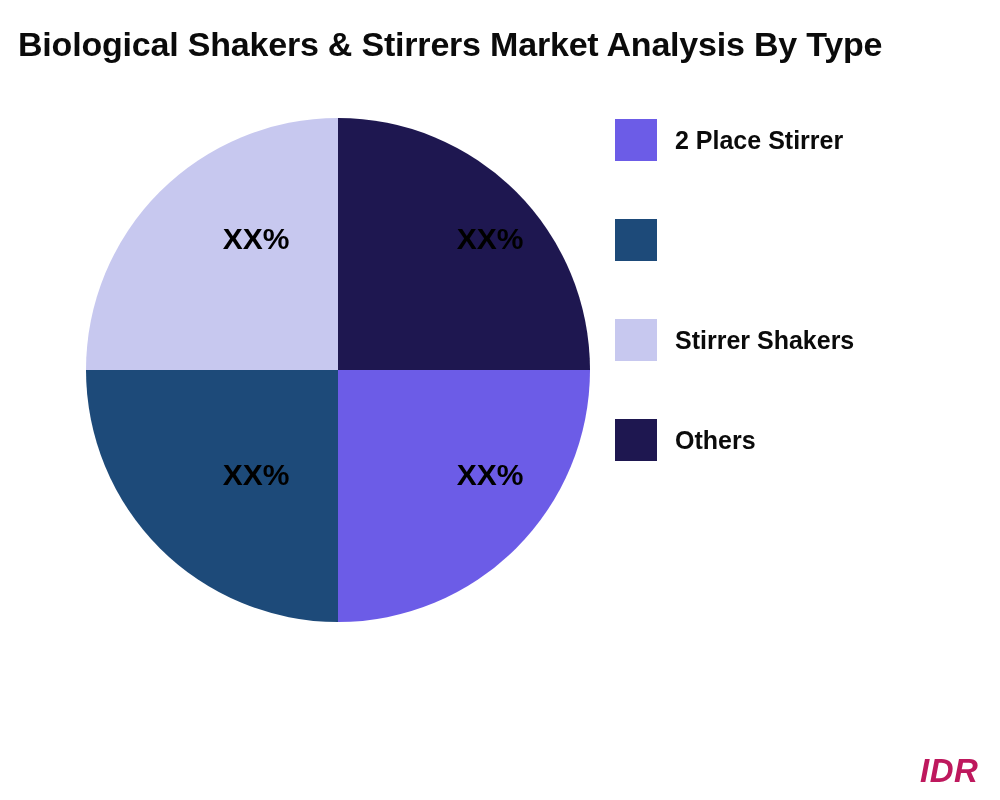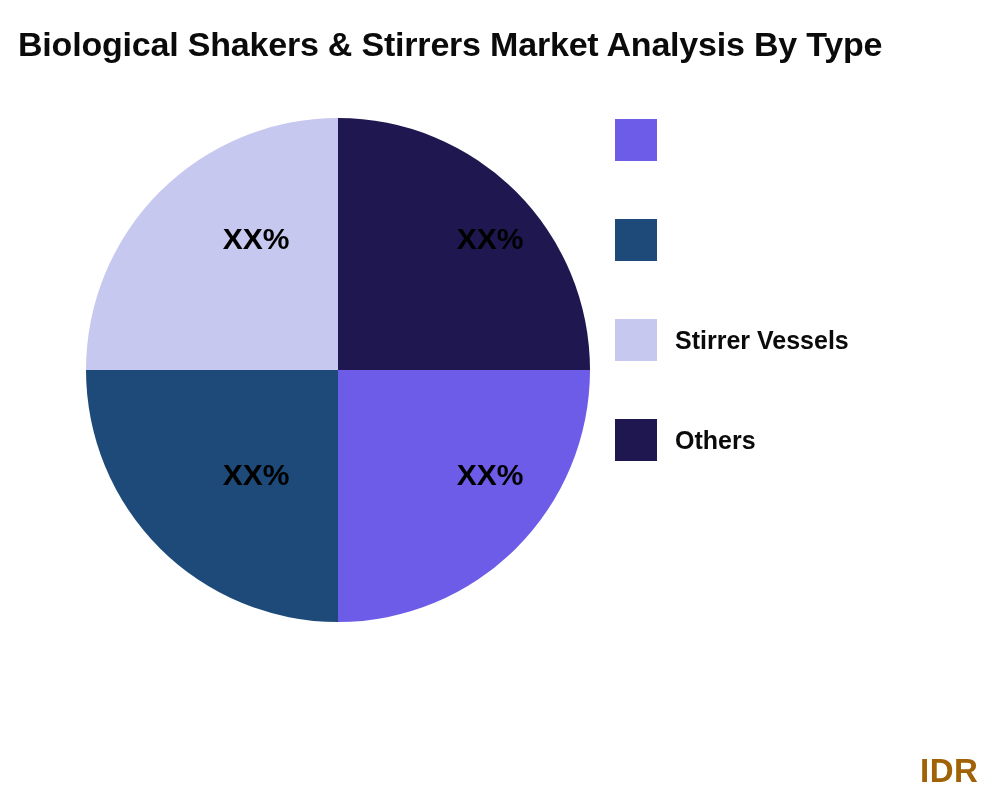--- a/index.html
+++ b/index.html
@@ -127,33 +127,34 @@
       <text class="slice-label" x="404" y="123" fill="#000000">XX%</text>
       <text class="slice-label" x="170" y="359" fill="#000000">XX%</text>
       <text class="slice-label" x="404" y="359" fill="#000000">XX%</text>
     </svg>
   </div>
 
   <div id="legend">
 
     <div class="legend-row">
       <span class="legend-swatch" style="background: rgb(108, 92, 231);"></span>
+      <span class="legend-label">2 Place Stirrer</span>
     </div>
 
     <div class="legend-row">
       <span class="legend-swatch" style="background: rgb(29, 74, 121);"></span>
     </div>
 
     <div class="legend-row">
       <span class="legend-swatch" style="background: rgb(199, 200, 239);"></span>
-      <span class="legend-label">Stirrer Vessels</span>
+      <span class="legend-label">Stirrer Shakers</span>
     </div>
 
     <div class="legend-row">
       <span class="legend-swatch" style="background: rgb(30, 23, 80);"></span>
       <span class="legend-label">Others</span>
     </div>
 
   </div>
 
-  <div id="watermark" style="color: #a16207;">IDR</div>
+  <div id="watermark" style="color: #be185d; font-style: italic;">IDR</div>
 
 </div>
 
 </body></html>

